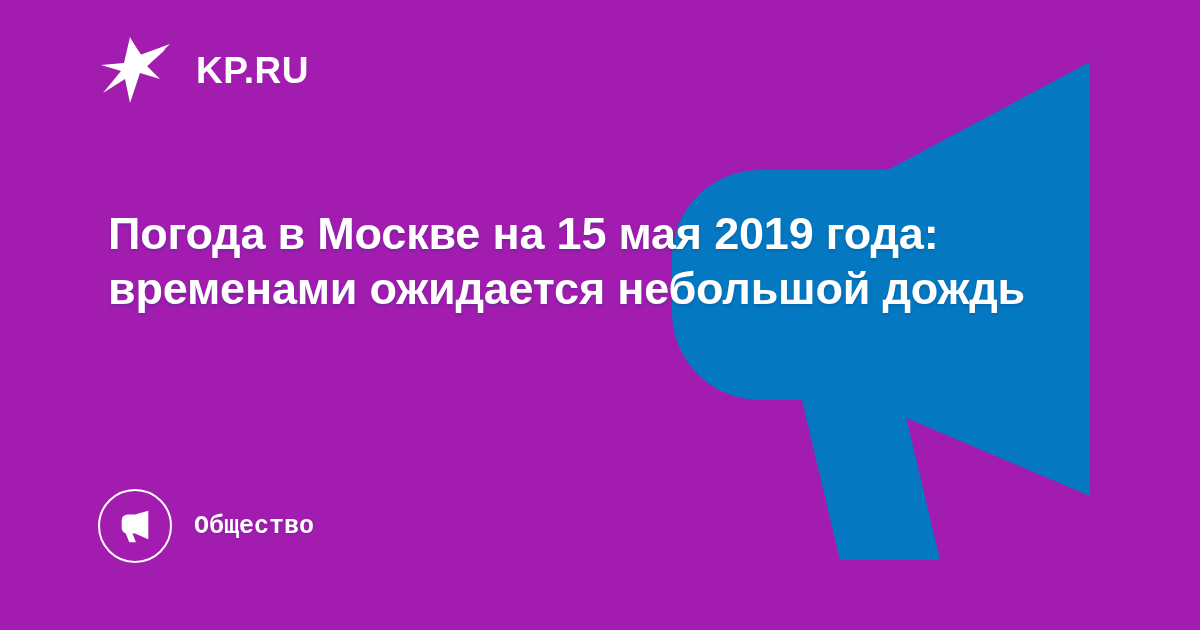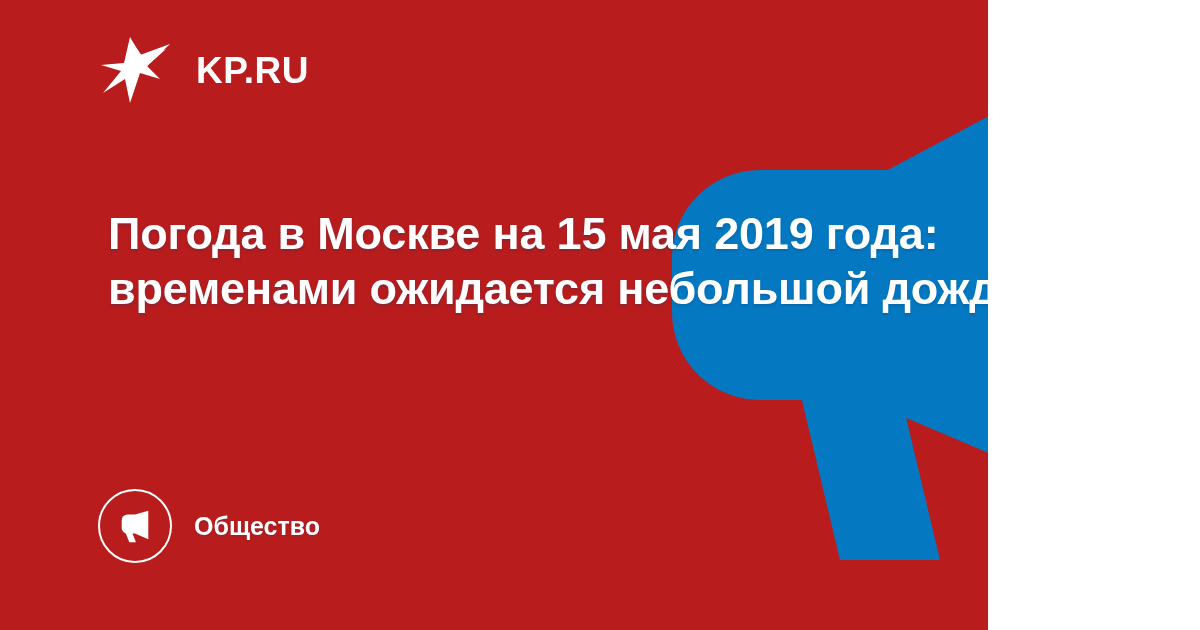--- a/index.html
+++ b/index.html
@@ -4,24 +4,24 @@
 <title>KP.RU share card</title>
 <style>
   html, body {
     margin: 0;
     padding: 0;
     background: #ffffff;
   }
 
   #card {
     position: relative;
-    width: 988px;
+    width: 1200px;
     height: 630px;
     overflow: hidden;
-    background: #b91c1c;
+    background: #a21caf;
     font-family: "Liberation Sans", "DejaVu Sans", sans-serif;
     -webkit-font-smoothing: antialiased;
   }
 
   
   #watermark {
     position: absolute;
     inset: 0;
     width: 1200px;
     height: 630px;
@@ -98,20 +98,21 @@
     display: block;
   }
 
   #rubric-label {
     color: #ffffff;
     font-size: 25px;
     font-weight: 700;
     line-height: 1;
     white-space: nowrap;
     text-shadow: 0 1px 2px rgba(0, 60, 110, 0.25);
+    font-family: Liberation Mono, monospace;
   }
 </style>
 </head>
 <body>
 
 <div id="card">
 
   <svg id="watermark" viewBox="0 0 1200 630" xmlns="http://www.w3.org/2000/svg" aria-hidden="true">
 
     <path d="M 672 258

